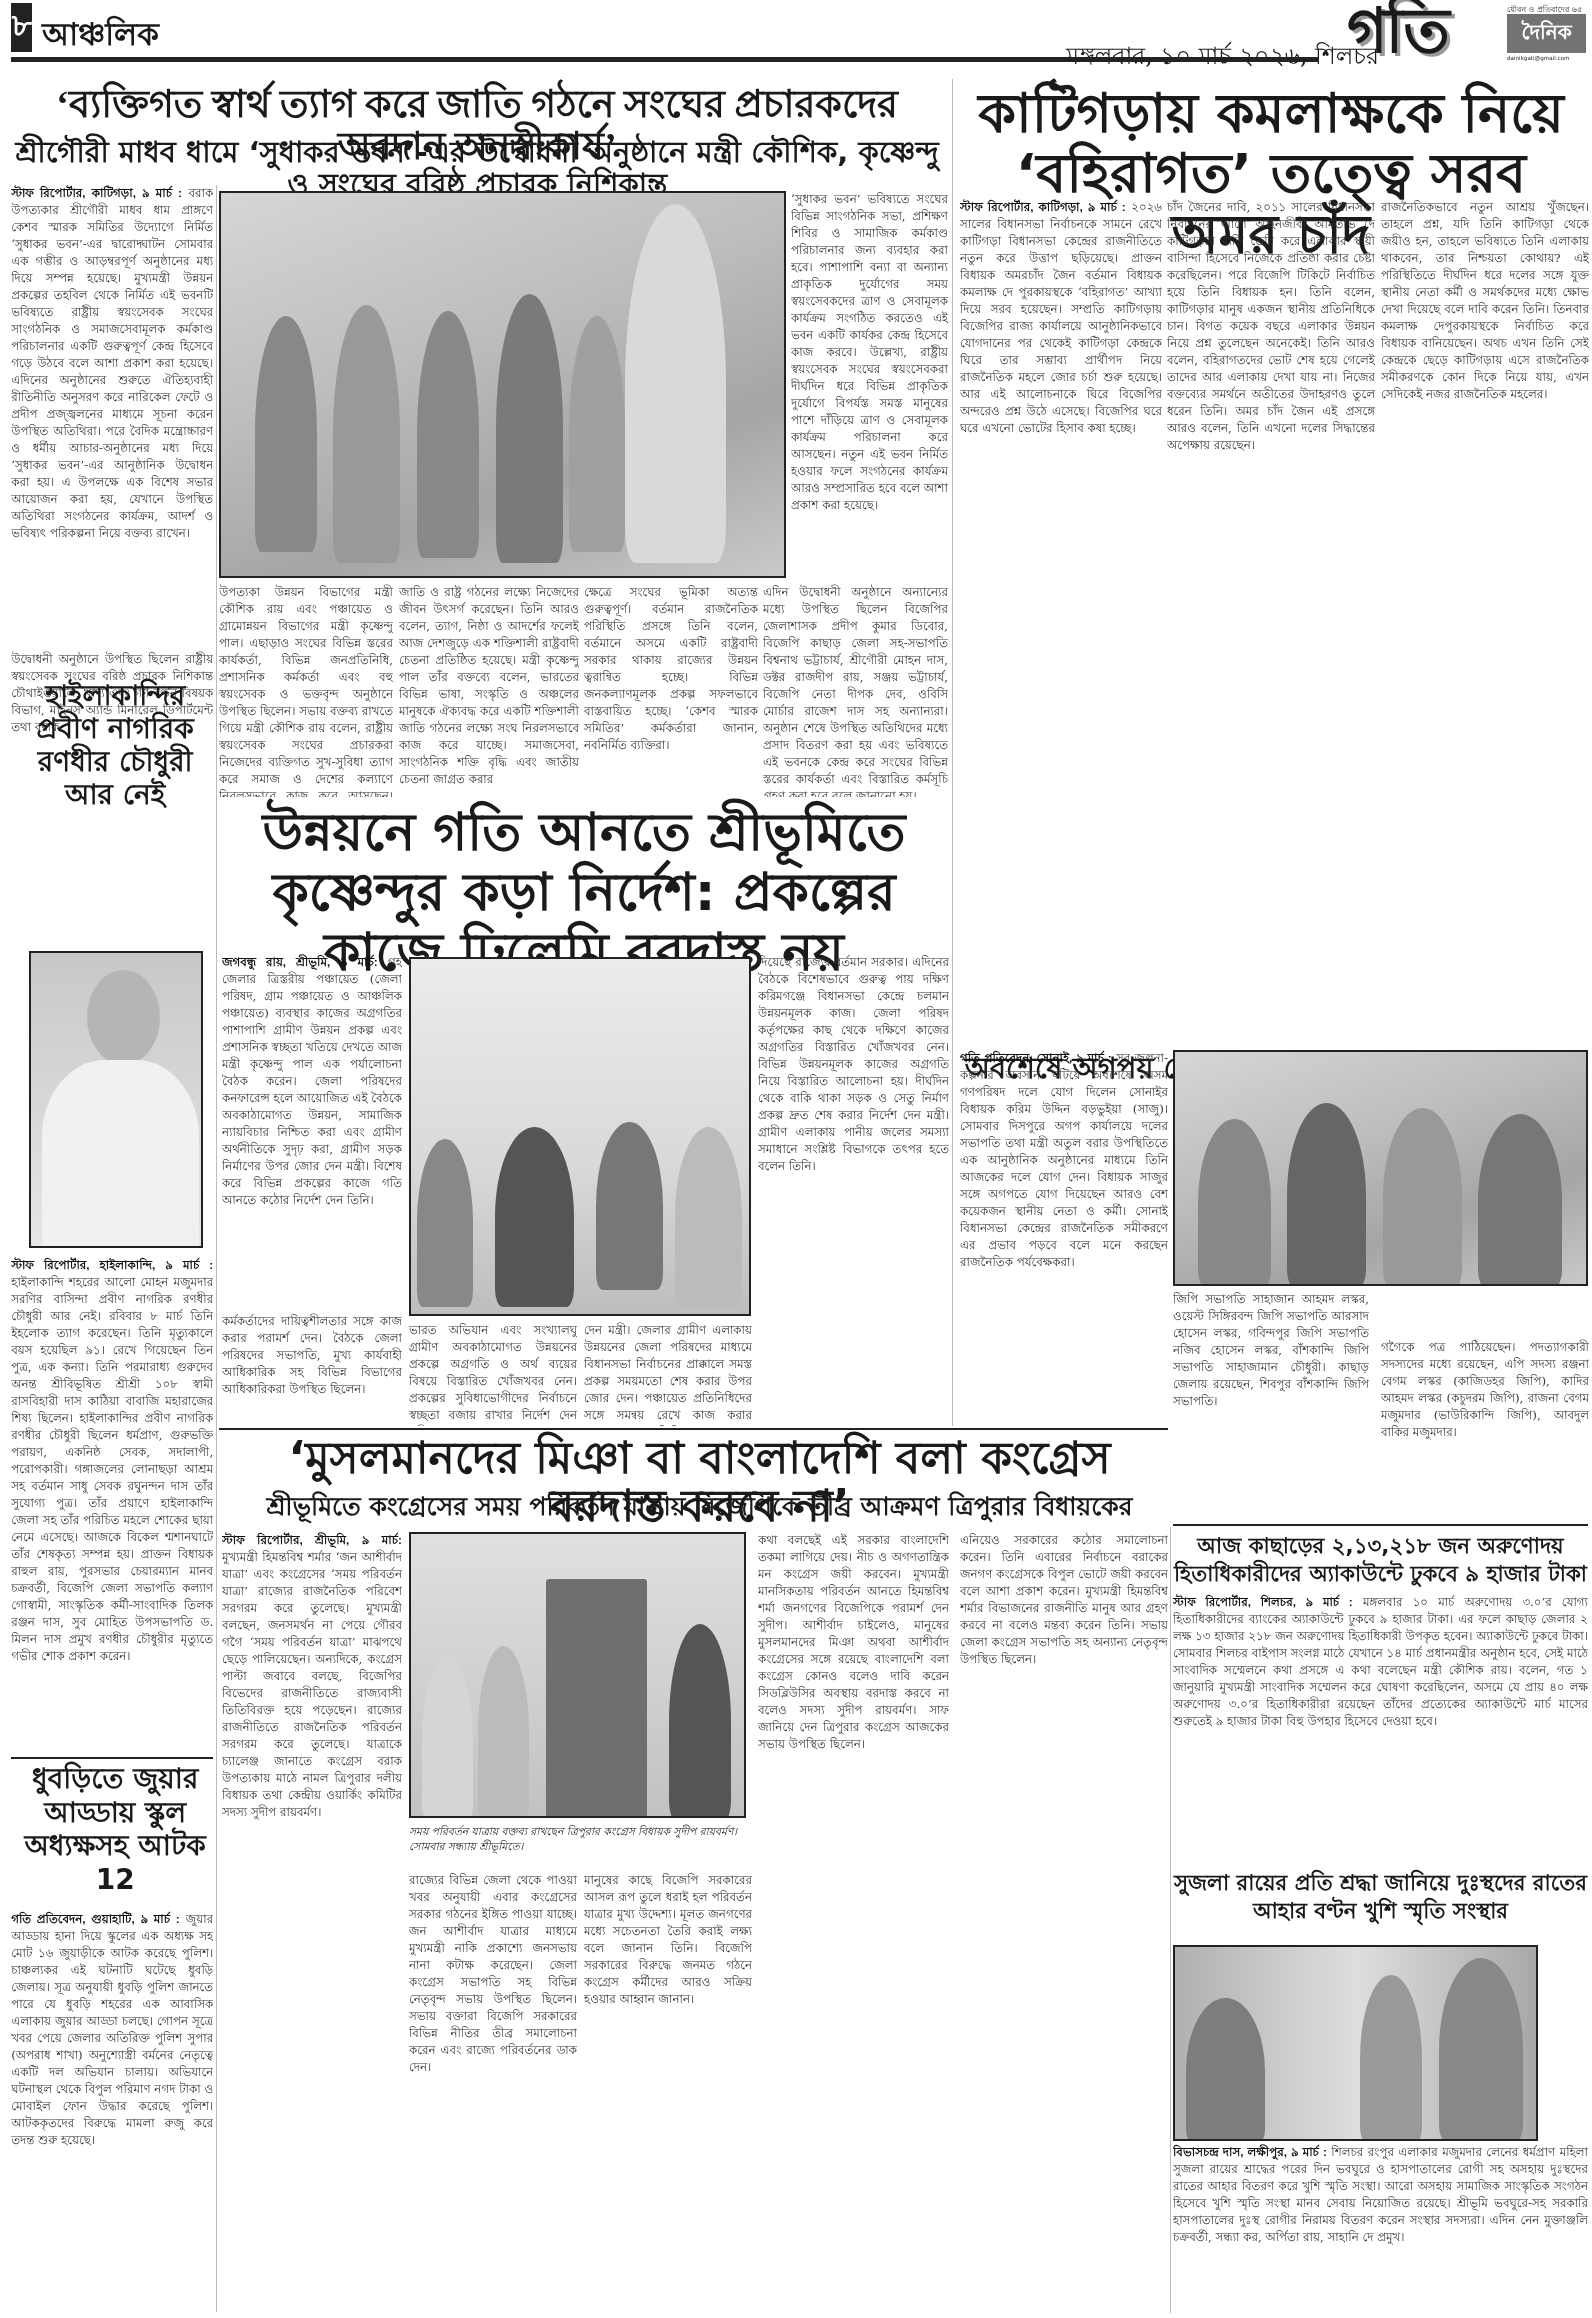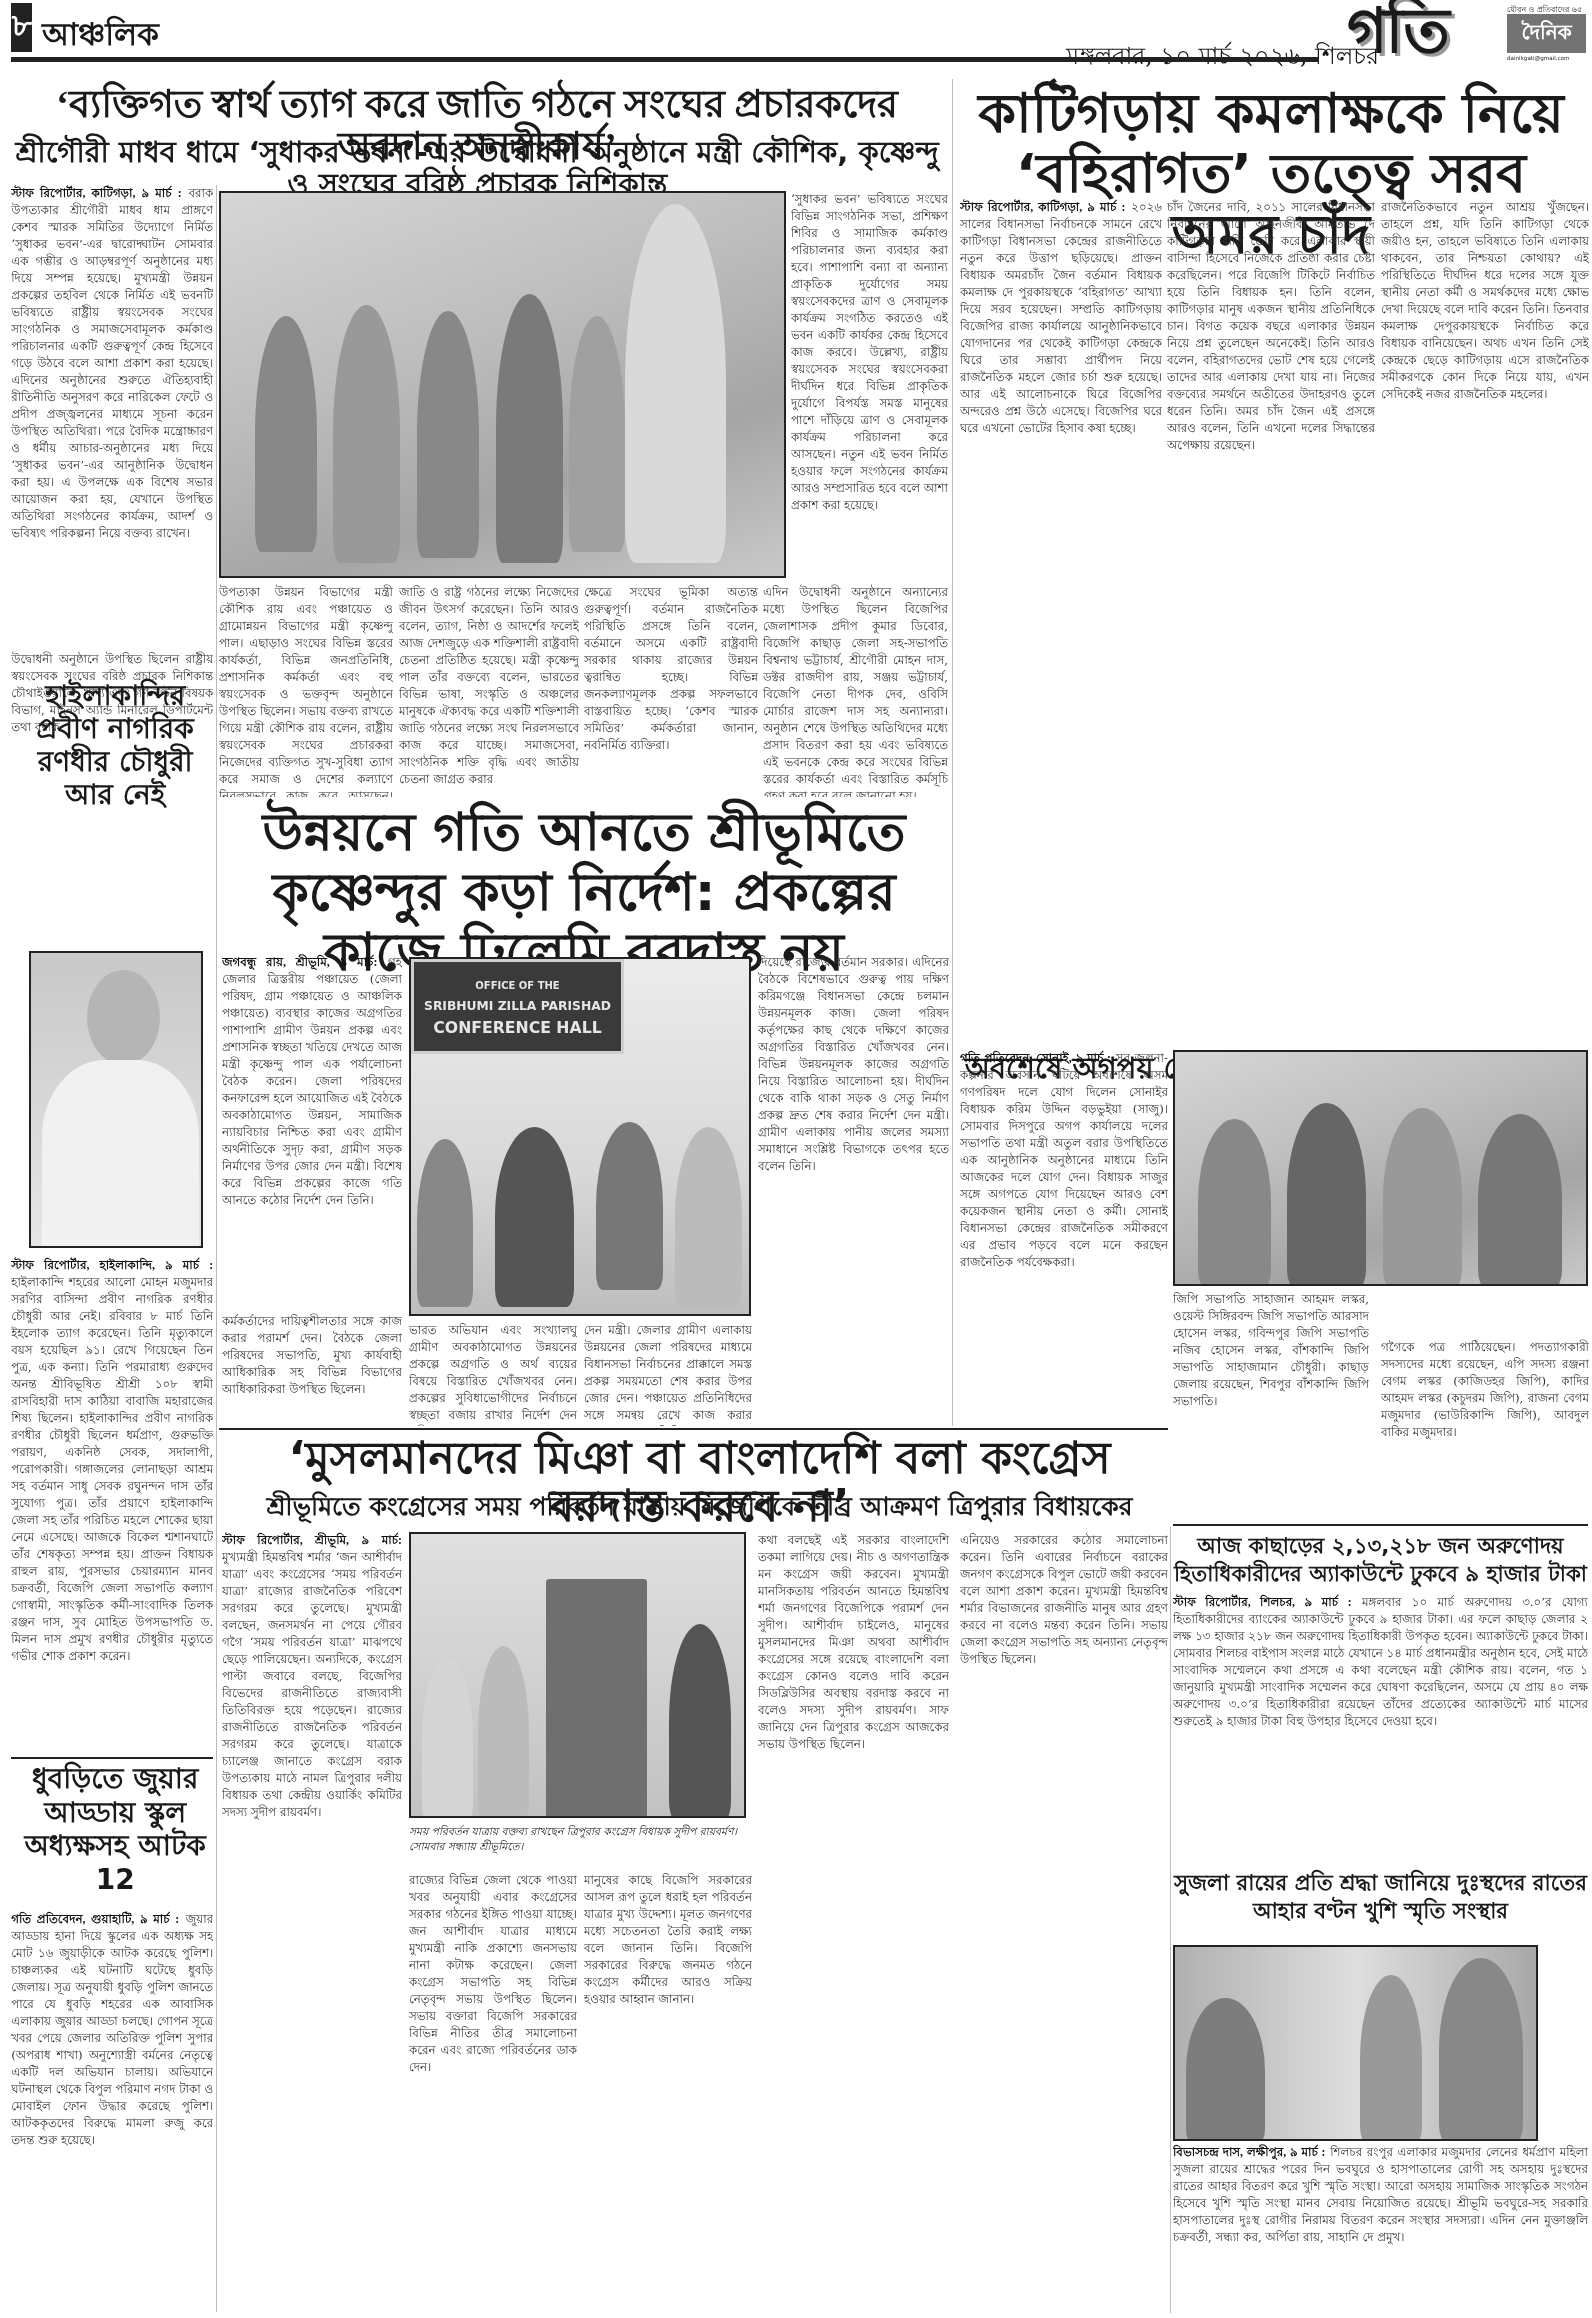--- a/index.html
+++ b/index.html
@@ -32,21 +32,21 @@
   .hl-5 { left: 954px; top: 1005px; width: 634px; font-size: 29px; margin-top: 48px; }
   .hl-6 { left: 225px; top: 1434px; width: 949px; font-size: 44px; }
   .sub-6 { left: 225px; top: 1493px; width: 949px; font-size: 25px; }
   .hl-7 { left: 1173px; top: 1532px; width: 415px; font-size: 21.3px; line-height: 1.3; }
   .hl-8 { left: 1173px; top: 1869px; width: 415px; font-size: 21.3px; line-height: 1.3; }
   .hl-9 { left: 11.2px; top: 1762px; width: 208px; font-size: 28px; line-height: 1.2; }
 
   
   .col { font-size: 11.8px; line-height: 17px; text-align: justify; color: #333; overflow: hidden;
     font-family: "DejaVu Serif", serif; }
-  .col b { color: #111; font-family: Liberation Serif, serif; }
+  .col b { color: #111; font-family: Liberation Sans, sans-serif; }
   .col p { margin-bottom: 0; text-indent: 0; }
 
   
   .photo { background: linear-gradient(160deg, #d6d6d6 0%, #bdbdbd 40%, #a5a5a5 70%, #c9c9c9 100%);
     border: 2.2px solid #222; overflow: hidden; }
   .person { position: absolute; border-radius: 50% 50% 10% 10%; background: #888; }
   .board { position: absolute; background: #3a3a3a; color: #e6e6e6; font-family: "DejaVu Sans", sans-serif;
     font-weight: bold; text-align: center; display: flex; flex-direction: column; justify-content: center;
     border: 3.4px solid #cfcfcf; }
   .caption { font-size: 10.7px; font-style: italic; line-height: 15px; color: #222; font-family: "DejaVu Serif", serif; }
@@ -121,25 +121,20 @@
 </div>
 <div class="abs col" style="left:11.2px;top:1257px;width:202px;height:500px;">
   <p><b>স্টাফ রিপোর্টার, হাইলাকান্দি, ৯ মার্চ :</b> <span>হাইলাকান্দি শহরের আলো মোহন মজুমদার সরণির বাসিন্দা প্রবীণ নাগরিক রণধীর চৌধুরী আর নেই। রবিবার ৮ মার্চ তিনি ইহলোক ত্যাগ করেছেন। তিনি মৃত্যুকালে বয়স হয়েছিল ৯১। রেখে গিয়েছেন তিন পুত্র, এক কন্যা। তিনি পরমারাধ্য গুরুদেব অনন্ত শ্রীবিভূষিত শ্রীশ্রী ১০৮ স্বামী রাসবিহারী দাস কাঠিয়া বাবাজি মহারাজের শিষ্য ছিলেন। হাইলাকান্দির প্রবীণ নাগরিক রণধীর চৌধুরী ছিলেন ধর্মপ্রাণ, গুরুভক্তি পরায়ণ, একনিষ্ঠ সেবক, সদালাপী, পরোপকারী। গঙ্গাজলের লোনাছড়া আশ্রম সহ বর্তমান সাধু সেবক রঘুনন্দন দাস তাঁর সুযোগ্য পুত্র। তাঁর প্রয়াণে হাইলাকান্দি জেলা সহ তাঁর পরিচিত মহলে শোকের ছায়া নেমে এসেছে। আজকে বিকেল শ্মশানঘাটে তাঁর শেষকৃত্য সম্পন্ন হয়। প্রাক্তন বিধায়ক রাহুল রায়, পুরসভার চেয়ারম্যান মানব চক্রবর্তী, বিজেপি জেলা সভাপতি কল্যাণ গোস্বামী, সাংস্কৃতিক কর্মী-সাংবাদিক তিলক রঞ্জন দাস, সুব মোহিত উপসভাপতি ড. মিলন দাস প্রমুখ রণধীর চৌধুরীর মৃত্যুতে গভীর শোক প্রকাশ করেন।</span></p>
 </div>
 
 <div class="abs hl hl-3">উন্নয়নে গতি আনতে শ্রীভূমিতে কৃষ্ণেন্দুর কড়া নির্দেশ: প্রকল্পের কাজে ঢিলেমি বরদাস্ত নয়</div>
 <div class="abs col" style="left:222px;top:954px;width:180px;height:354px;">
   <p><b>জগবন্ধু রায়, শ্রীভূমি, ৯ মার্চ:</b> <span>গৃহ জেলার ত্রিস্তরীয় পঞ্চায়েত (জেলা পরিষদ, গ্রাম পঞ্চায়েত ও আঞ্চলিক পঞ্চায়েত) ব্যবস্থার কাজের অগ্রগতির পাশাপাশি গ্রামীণ উন্নয়ন প্রকল্প এবং প্রশাসনিক স্বচ্ছতা খতিয়ে দেখতে আজ মন্ত্রী কৃষ্ণেন্দু পাল এক পর্যালোচনা বৈঠক করেন। জেলা পরিষদের কনফারেন্স হলে আয়োজিত এই বৈঠকে অবকাঠামোগত উন্নয়ন, সামাজিক ন্যায়বিচার নিশ্চিত করা এবং গ্রামীণ অর্থনীতিকে সুদৃঢ় করা, গ্রামীণ সড়ক নির্মাণের উপর জোর দেন মন্ত্রী। বিশেষ করে বিভিন্ন প্রকল্পের কাজে গতি আনতে কঠোর নির্দেশ দেন তিনি।</span></p>
 </div>
 <div class="abs photo" style="left:409px;top:957px;width:342px;height:359px;background:linear-gradient(180deg,#ececec 0%,#d8d8d8 60%,#bdbdbd 100%);">
-  <div class="board" style="left:0;top:0;width:213px;height:95px;font-size:12.3px;line-height:21.3px;">
-    <div style="font-size:10px;">OFFICE OF THE</div>
-    <div>SRIBHUMI ZILLA PARISHAD</div>
-    <div style="font-size:15.7px;">CONFERENCE HALL</div>
-  </div>
   <div class="person" style="left:5.6px;top:180px;width:56px;height:168px;"></div>
   <div class="person" style="left:84px;top:168px;width:79px;height:180px;background:#555;"></div>
   <div class="person" style="left:185px;top:163px;width:67px;height:168px;background:#777;"></div>
   <div class="person" style="left:264px;top:168px;width:67px;height:180px;background:#bbb;"></div>
 </div>
 <div class="abs col" style="left:758px;top:954px;width:191px;height:359px;">
   <p>দিয়েছে রাজ্যের বর্তমান সরকার। এদিনের বৈঠকে বিশেষভাবে গুরুত্ব পায় দক্ষিণ করিমগঞ্জে বিধানসভা কেন্দ্রে চলমান উন্নয়নমূলক কাজ। জেলা পরিষদ কর্তৃপক্ষের কাছ থেকে দক্ষিণে কাজের অগ্রগতির বিস্তারিত খোঁজখবর নেন। বিভিন্ন উন্নয়নমূলক কাজের অগ্রগতি নিয়ে বিস্তারিত আলোচনা হয়। দীর্ঘদিন থেকে বাকি থাকা সড়ক ও সেতু নির্মাণ প্রকল্প দ্রুত শেষ করার নির্দেশ দেন মন্ত্রী। গ্রামীণ এলাকায় পানীয় জলের সমস্যা সমাধানে সংশ্লিষ্ট বিভাগকে তৎপর হতে বলেন তিনি।</p>
 </div>
 <div class="abs col" style="left:222px;top:1313px;width:180px;height:112px;">
   <p>কর্মকর্তাদের দায়িত্বশীলতার সঙ্গে কাজ করার পরামর্শ দেন। বৈঠকে জেলা পরিষদের সভাপতি, মুখ্য কার্যবাহী আধিকারিক সহ বিভিন্ন বিভাগের আধিকারিকরা উপস্থিত ছিলেন।</p>

